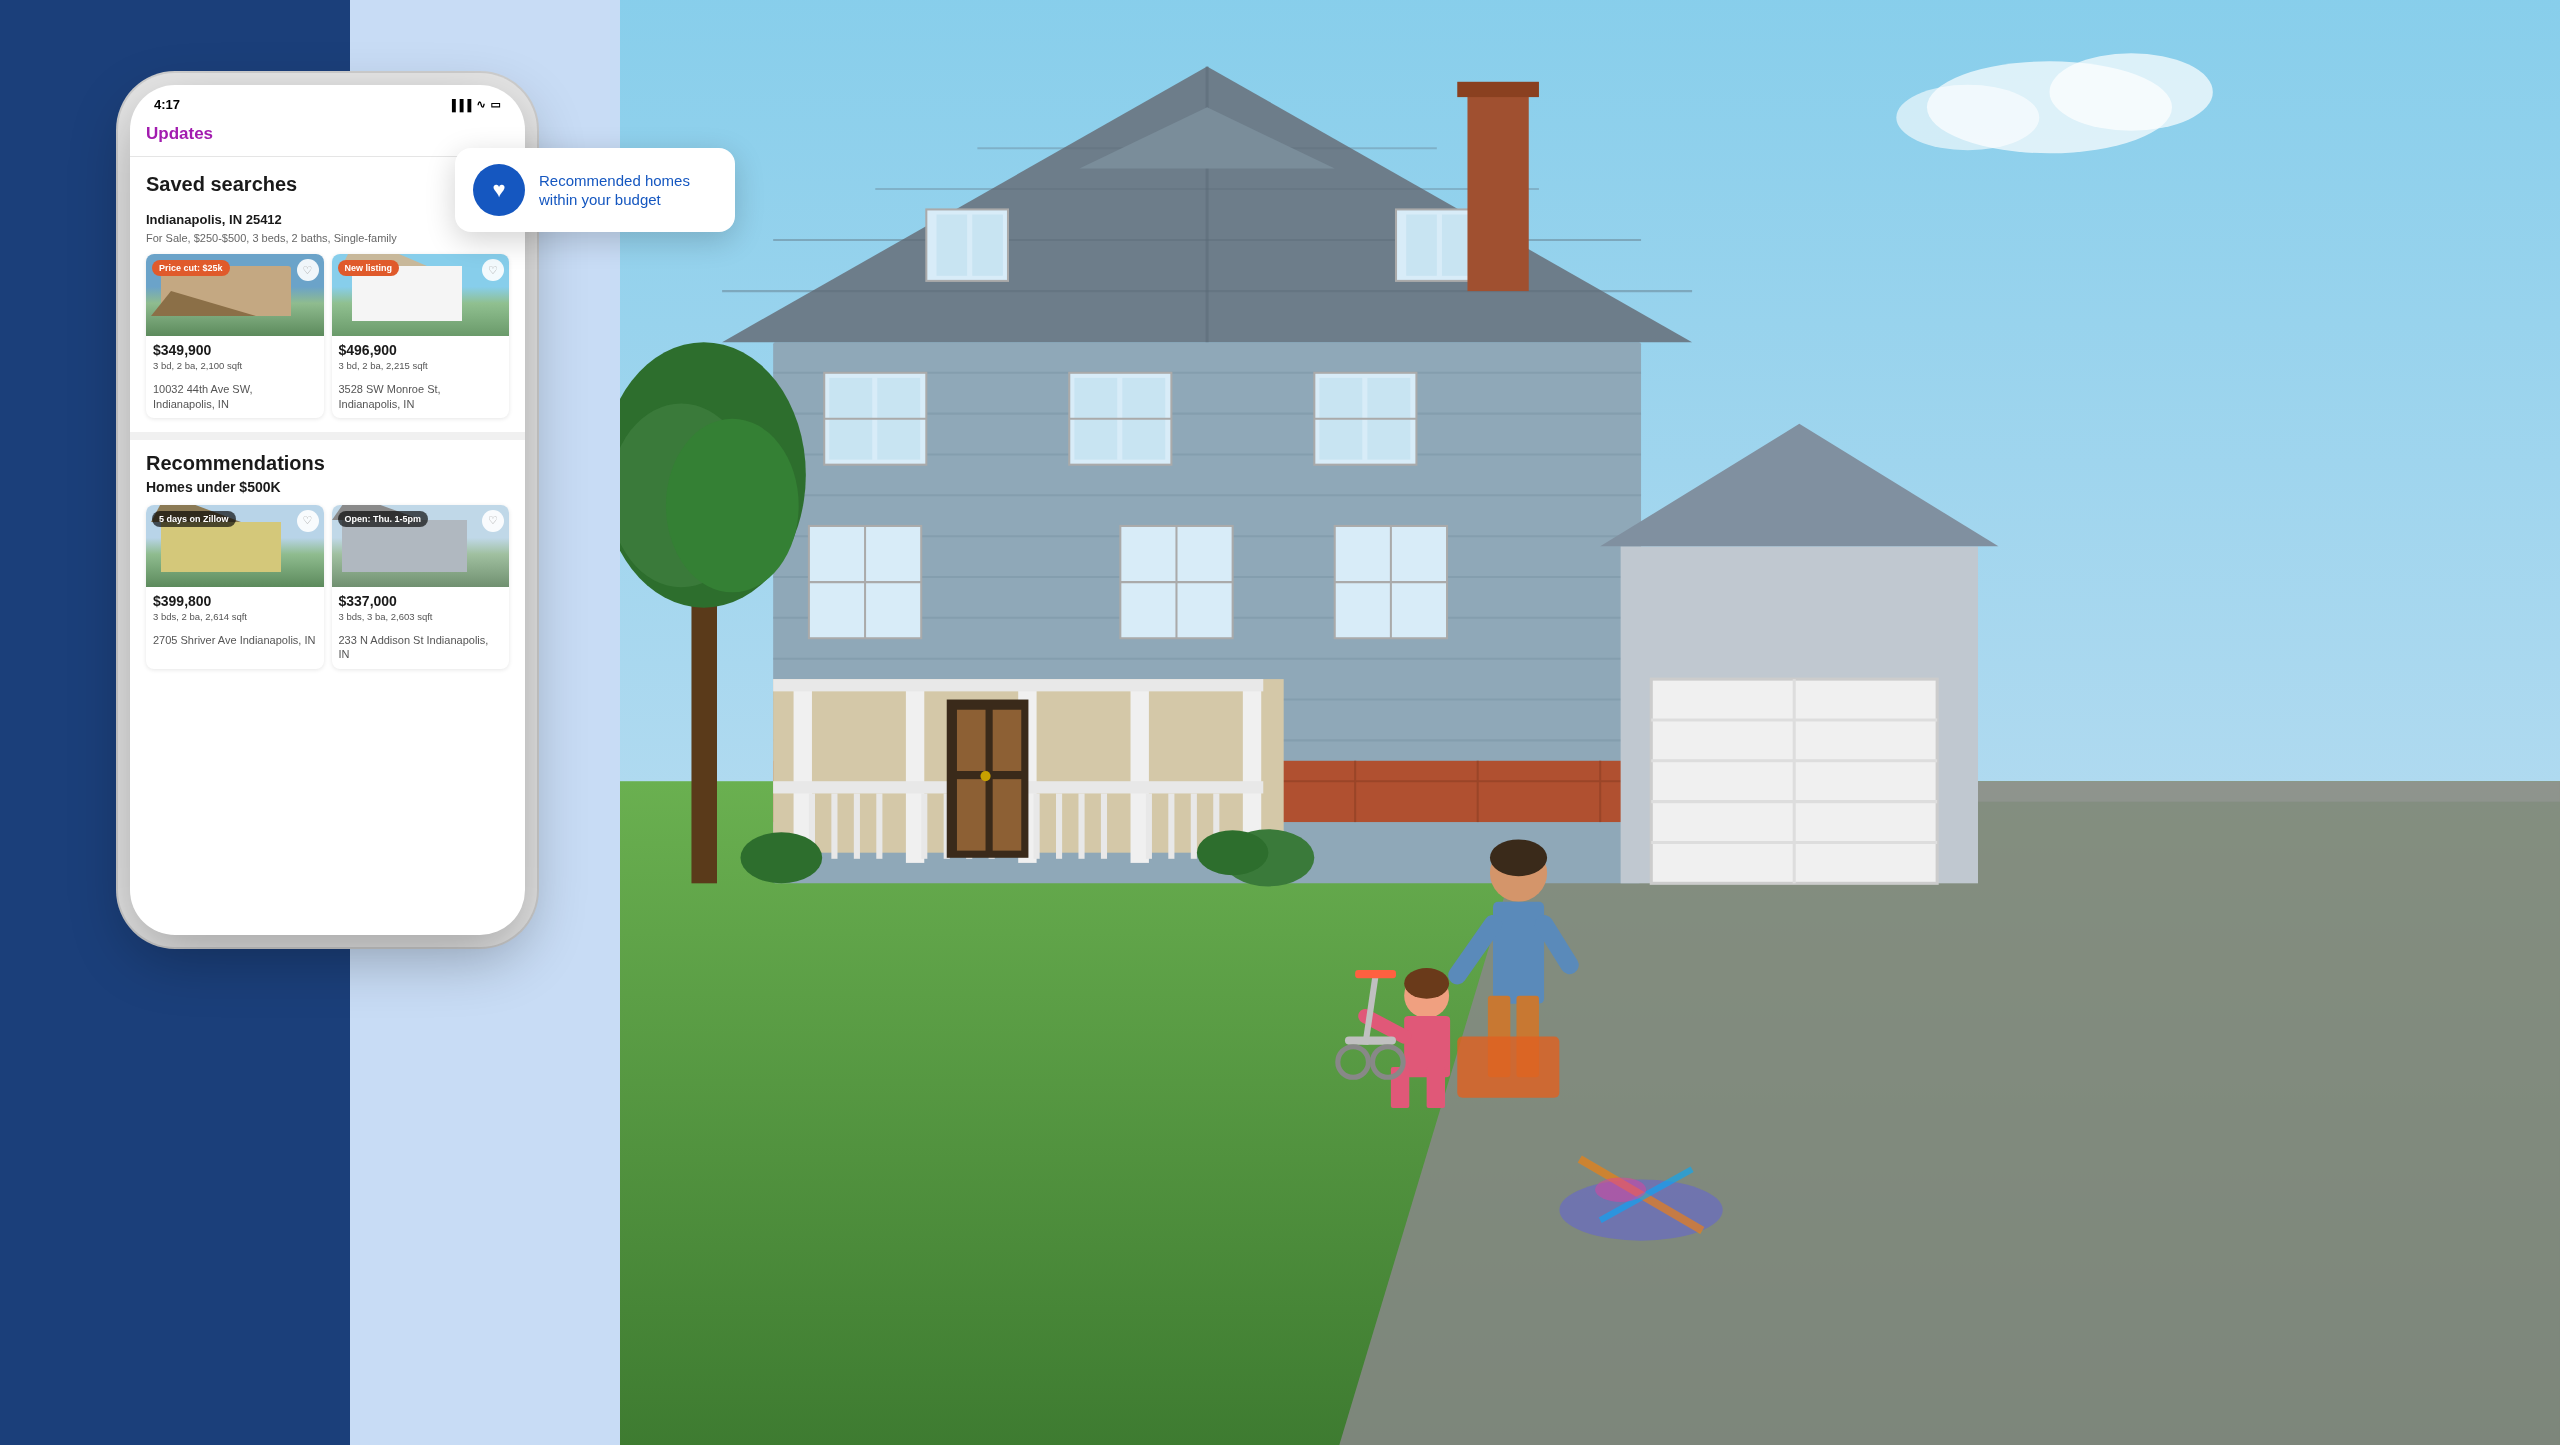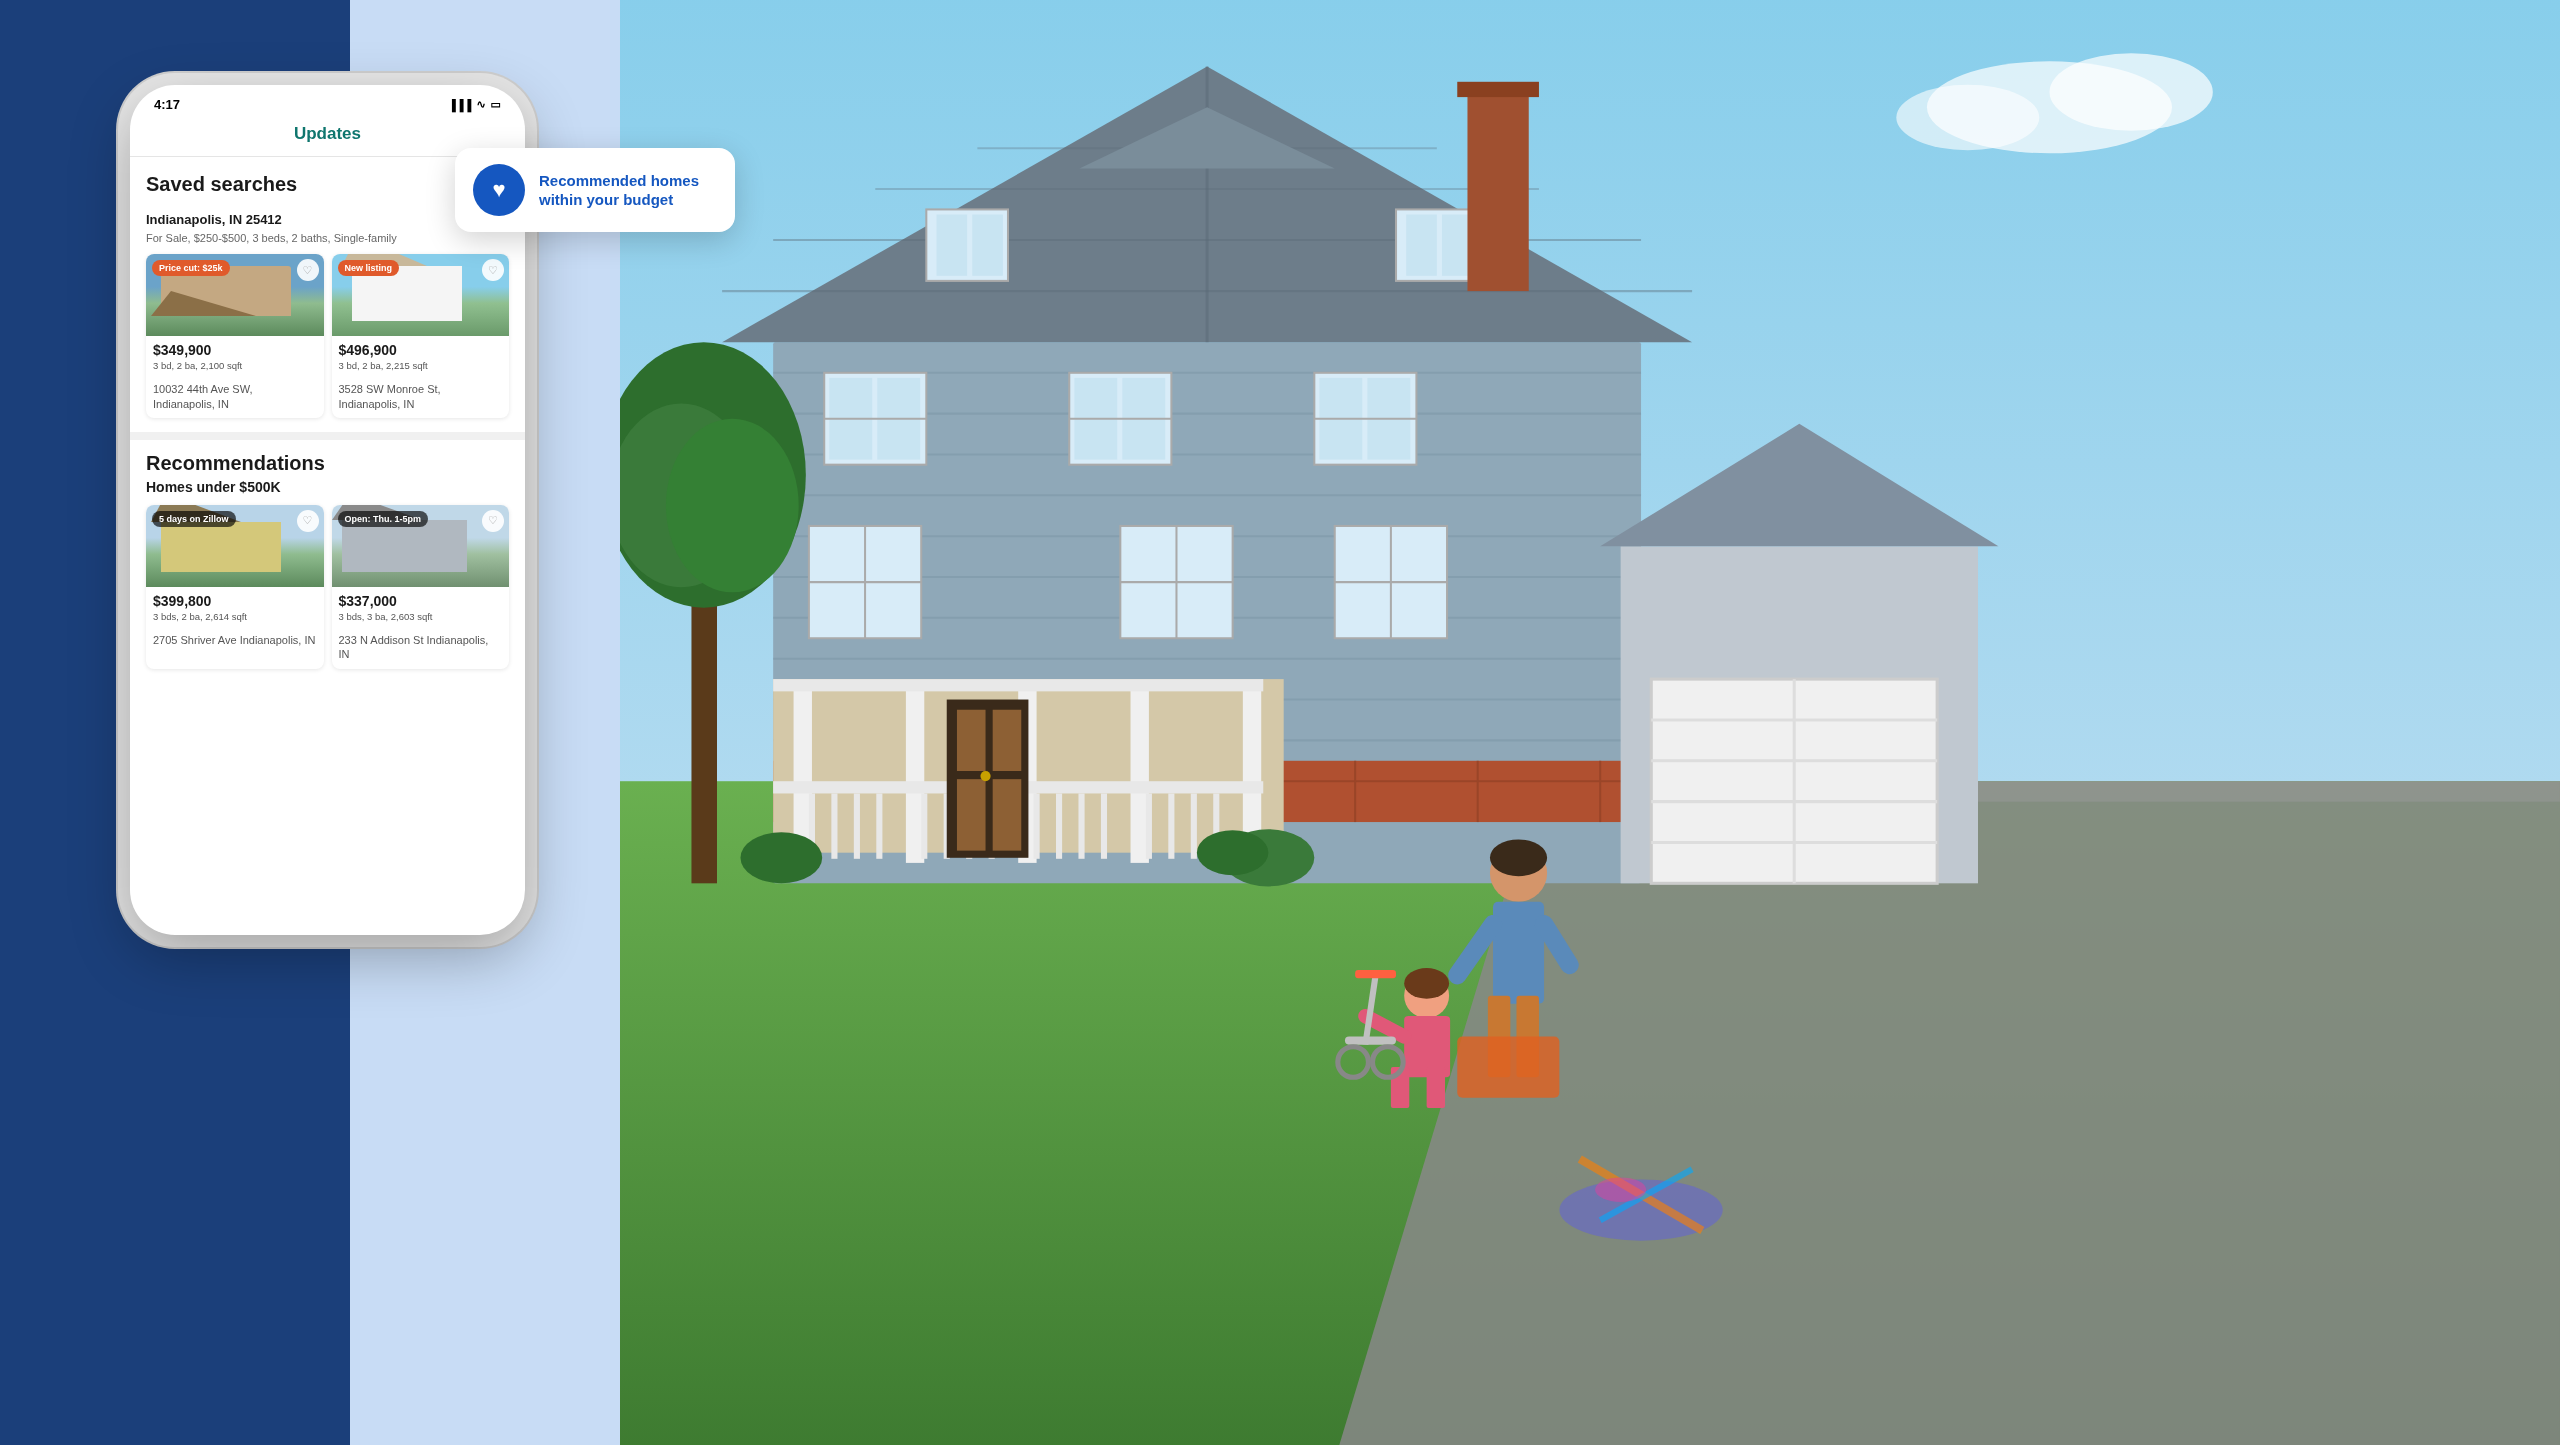--- a/index.html
+++ b/index.html
@@ -66,25 +66,25 @@
     }
 
     .status-icons {
       display: flex;
       gap: 5px;
       align-items: center;
       font-size: 11px;
     }
 
     .phone-header {
-      text-align: center;
+      text-align: left;
       padding: 8px 16px 12px;
       font-size: 17px;
       font-weight: 600;
-      color: #0f766e;
+      color: #a21caf;
       border-bottom: 1px solid #e5e5e5;
     }
 
     .phone-content {
       padding: 16px;
       overflow: hidden;
       height: calc(100% - 80px);
     }
 
     .section-title {
@@ -353,21 +353,21 @@
       display: flex;
       align-items: center;
       justify-content: center;
       flex-shrink: 0;
       font-size: 22px;
       color: #fff;
     }
 
     .tooltip-text {
       font-size: 15px;
-      font-weight: 700;
+      font-weight: 400;
       color: #1557C0;
       line-height: 1.3;
     }
 
     
     .house-bg-scene {
       position: absolute;
       top: 0;
       left: 620px;
       right: 0;

